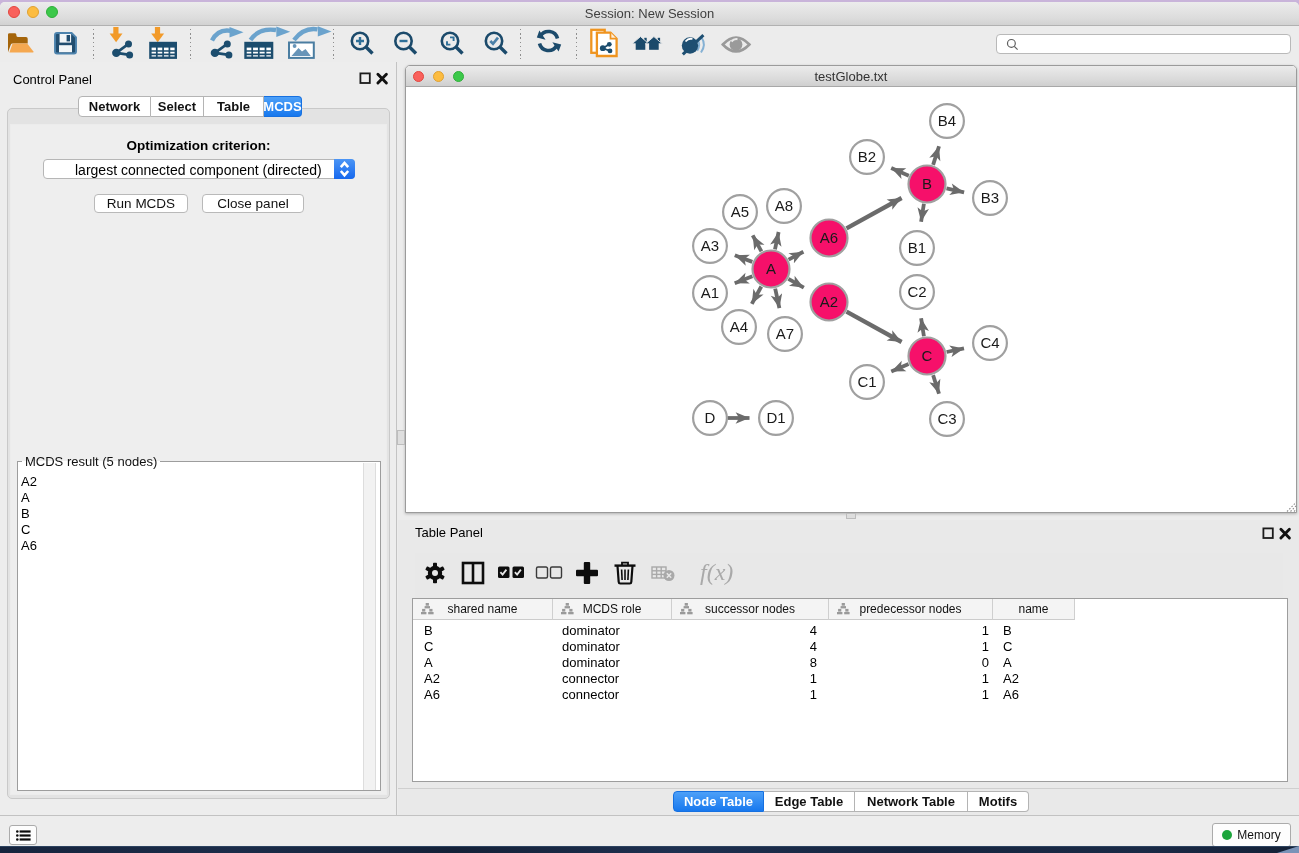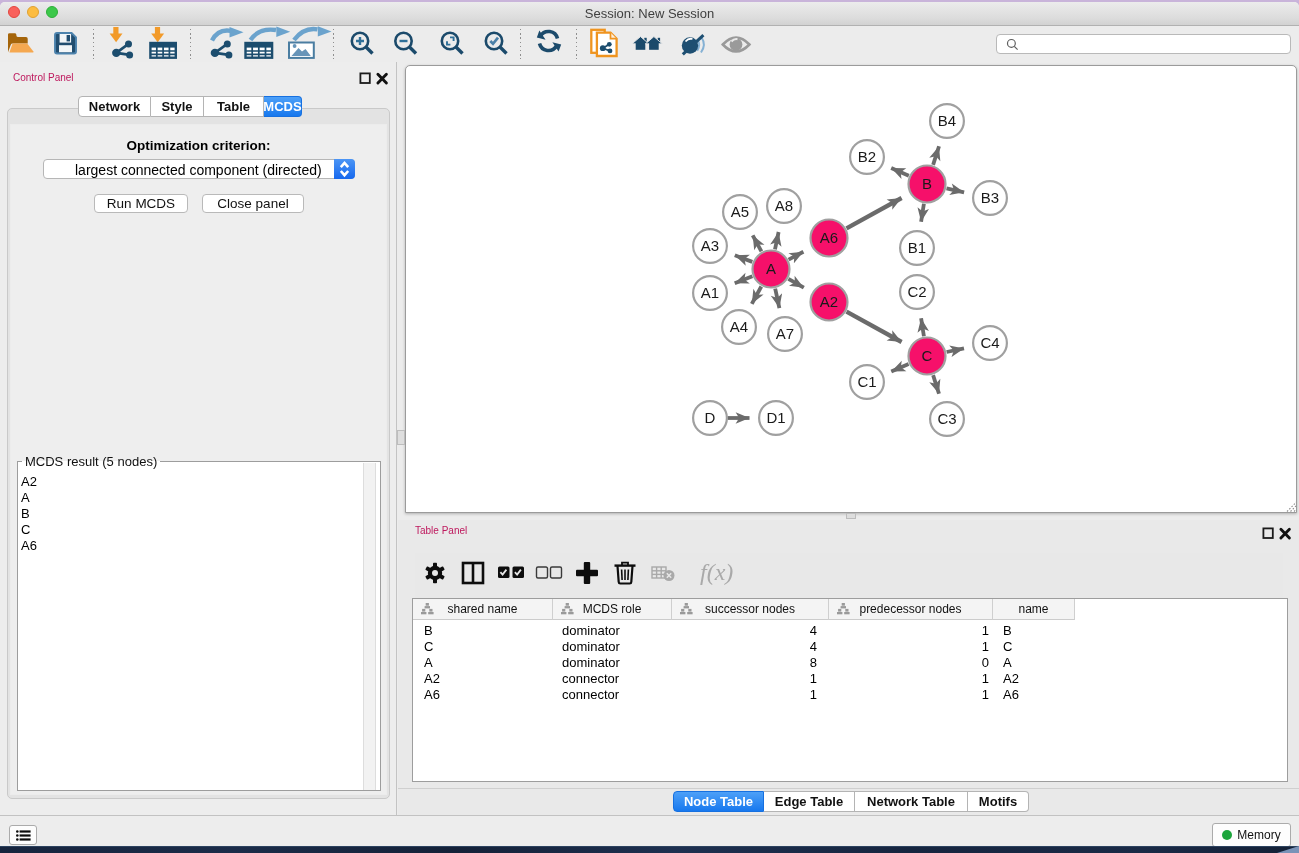--- a/index.html
+++ b/index.html
@@ -12,21 +12,21 @@
 #bottomstrip::after{content:"";position:absolute;right:0;top:0;width:0;height:0;border-right:22px solid #7a93b8;border-top:7px solid rgba(0,0,0,0);}
 #mainwin { left:0; top:2px; width:1299px; height:844px; background:#ececec; border-radius:5px 5px 0 0; }
 #titlebar { left:0; top:0; width:1299px; height:24px; border-radius:5px 5px 0 0;
   background:linear-gradient(#ececec,#dcdcdc 70%,#d2d2d2); border-bottom:1px solid #b1b1b1; }
 .tl { position:absolute; top:4px; width:12px; height:12px; border-radius:50%; }
 #titletext { position:absolute; top:4px; width:100%; text-align:center; font-size:13px; color:#404040; }
 #toolbar { left:0; top:24px; width:1299px; height:36px; background:#ececec; }
 .tsep { position:absolute; top:3px; height:30px; width:1px; background:repeating-linear-gradient(#8f8f8f 0 1.4px, rgba(0,0,0,0) 1.4px 4.2px); }
 #leftpanel { left:0; top:60px; width:397px; height:755px; background:#ededed; border-right:1px solid #c3c3c3; }
 #statusbar { left:0; top:813px; width:1299px; height:31px; background:#ededed; border-top:1px solid #c2c2c2; }
-.panel-title { font-size:10px; color:#be185d; }
+.panel-title { font-size:13px; color:#000000; }
 
 .seg { position:absolute; display:flex; height:21px; }
 .seg .tab { background:#fff; border:1px solid #b4b4b4; border-left:none; font-size:13px; font-weight:bold;
   color:#111; display:flex; align-items:center; justify-content:center; }
 .seg .tab.first { border-left:1px solid #b4b4b4; border-radius:4px 0 0 4px; }
 .seg .tab.last { border-radius:0 4px 4px 0; }
 .seg .tab.sel { background:linear-gradient(#4da0f8,#1778ee); border-color:#1670e0; color:#fff; }
 
 #cp-outer { left:7px; top:46px; width:383px; height:691px; border:1px solid #c9c9c9; border-radius:5px; background:#e3e3e3; }
 #cp-inner { left:10px; top:62px; width:377px; height:671px; border:1px solid #ececec; background:#eeeeee; }
@@ -214,41 +214,47 @@
   <div id="leftpanel" class="abs">
     <div class="panel-title abs" style="left:13px; top:10px;">Control Panel</div>
     <svg class="abs" style="left:358px; top:10px;" width="32" height="14" viewBox="0 0 32 14">
         <rect x="2.4" y="1.4" width="9.4" height="9.6" fill="none" stroke="#1a1a1a" stroke-width="1.8"></rect>
         <path d="M19.9 2.3 L28.4 11 M28.4 2.3 L19.9 11" stroke="#111" stroke-width="2.9" stroke-linecap="round"></path>
       </svg>
     <div id="cp-outer" class="abs"></div>
     <div id="cp-inner" class="abs"></div>
     <div class="seg" style="left:78px; top:34px;">
       <div class="tab first" style="width:73px;">Network</div>
-      <div class="tab" style="width:53px;">Style</div>
+      <div class="tab" style="width:53px;">Select</div>
       <div class="tab" style="width:60px;">Table</div>
       <div class="tab last sel" style="width:38px;">MCDS</div>
     </div>
     <div class="abs" style="left:0; top:76px; width:397px; text-align:center; font-size:13.5px; font-weight:bold; color:#000;">Optimization criterion:</div>
     <div id="dropdown" class="abs">
       <div style="position:absolute; left:12px; top:2px; font-size:14px; color:#000;padding-left:19px;">largest connected component (directed)</div>
       <div id="dd-step"><svg width="21" height="20" viewBox="0 0 21 20">
             <path d="M6.8 8.2 L10.5 4 L14.2 8.2" fill="none" stroke="#fff" stroke-width="2.6"></path>
             <path d="M6.8 12 L10.5 16.2 L14.2 12" fill="none" stroke="#fff" stroke-width="2.6"></path>
           </svg></div>
     </div>
     <div class="btn" style="left:94px; top:132px; width:94px; height:19px;">Run MCDS</div>
     <div class="btn" style="left:202px; top:132px; width:102px; height:19px;">Close panel</div>
     <div id="mcds-box" class="abs">
       <div id="mcds-label">MCDS result (5 nodes)</div>
       <div id="mcds-list">A2<br>A<br>B<br>C<br>A6</div>
       <div id="mcds-scroll"></div>
     </div>
   </div>
   <div id="netwin" class="abs">
+    <div id="nettitle">
+      <div class="tl" style="left:7px; top:5px; width:11px; height:11px; background:#f9615c; border:0.5px solid #e2463f;"></div>
+      <div class="tl" style="left:27px; top:5px; width:11px; height:11px; background:#fcbc40; border:0.5px solid #e0a131;"></div>
+      <div class="tl" style="left:47px; top:5px; width:11px; height:11px; background:#3cc84a; border:0.5px solid #2faf3a;"></div>
+      <div id="nettitletext">testGlobe.txt</div>
+    </div>
     <svg style="position:absolute; left:0; top:22px;" width="890" height="424" viewBox="406 87 890 424">
       <defs>
         <marker id="arr" viewBox="0 0 12 10" refX="11.8" refY="5" markerWidth="14.5" markerHeight="12.2" orient="auto" markerUnits="userSpaceOnUse">
           <path d="M0.3 0.2 L11.8 5 L0.3 9.8 L3.2 5 Z" fill="#6b6b6b"></path>
         </marker>
       </defs>
       <g stroke="#6b6b6b" stroke-width="3.8" marker-end="url(#arr)">
         <line x1="752.4" y1="275.3" x2="734.7" y2="282.3"></line>
         <line x1="788.4" y1="277.9" x2="803.8" y2="286.7"></line>
         <line x1="752.3" y1="260.9" x2="734.8" y2="254.3"></line>

